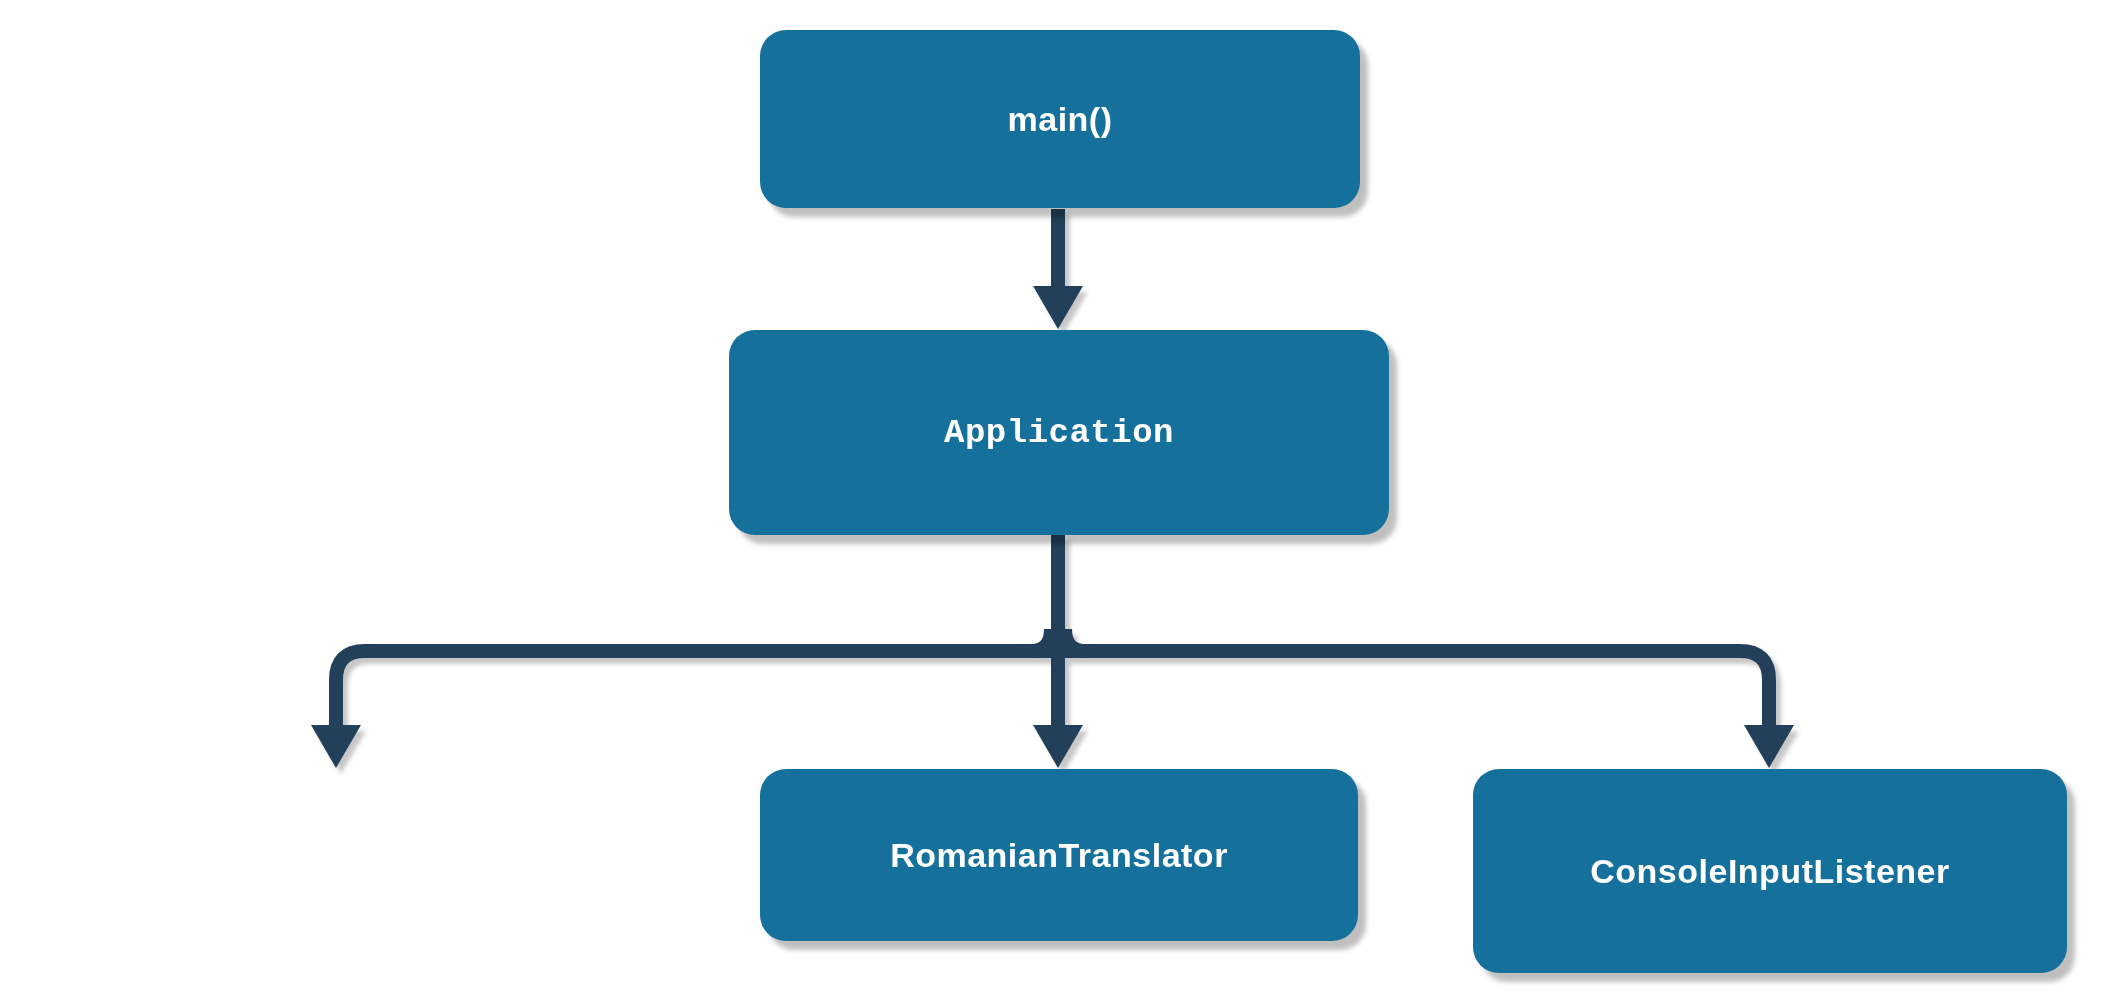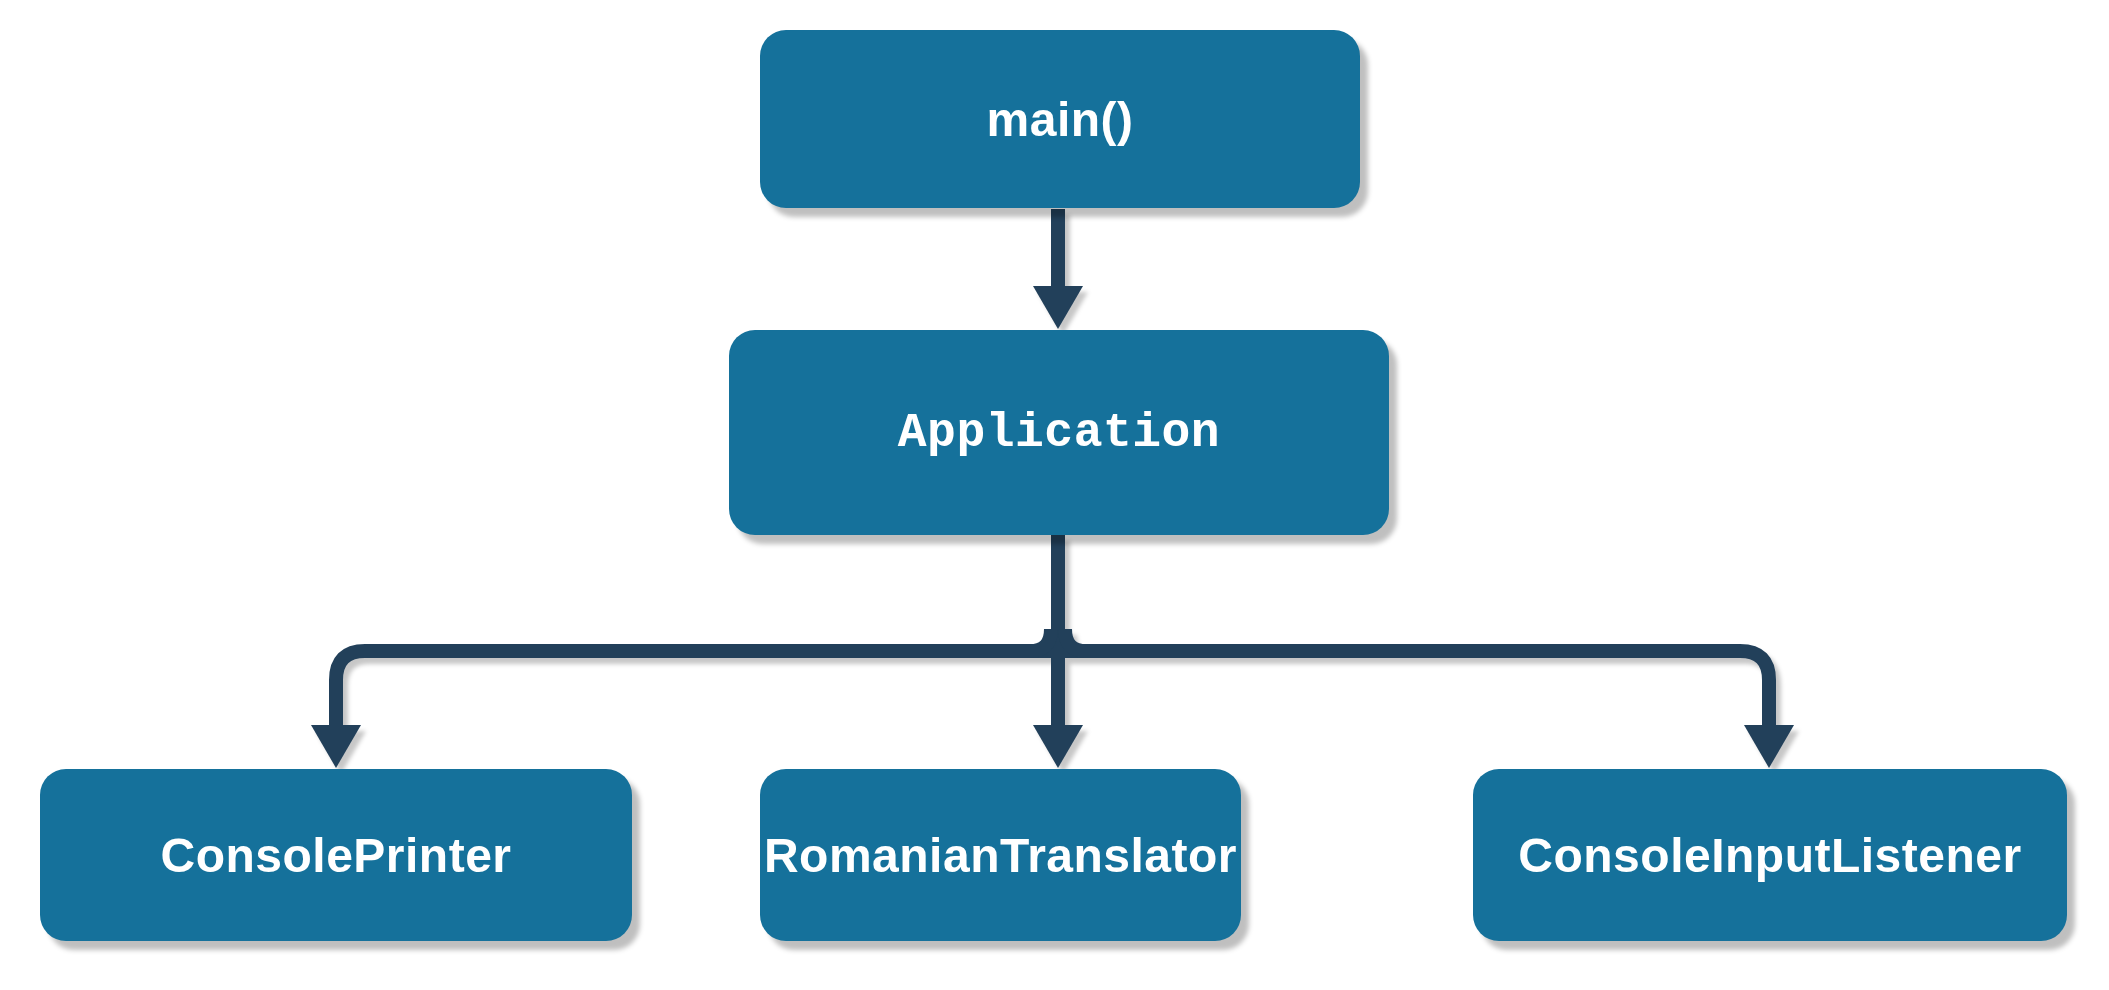--- a/index.html
+++ b/index.html
@@ -36,29 +36,29 @@
   .node{
     position:absolute;
     background:var(--node-fill);
     border-radius:26px;
     box-shadow:8px 9px 5px rgba(0,0,0,0.25);
     display:flex;align-items:center;justify-content:center;
   }
   .node-label{
     color:var(--node-text);
     font-weight:bold;
-    font-size:48px;
+    font-size:34px;
     letter-spacing:0.5px;
     white-space:nowrap;
   }
   .node-main{left:760px;top:30px;width:600px;height:178px;}
   .node-application{left:729px;top:330px;width:660px;height:205px;font-family:Liberation Mono, monospace;}
   .node-console-printer{left:40px;top:769px;width:592px;height:172px;}
-  .node-romanian-translator{left:760px;top:769px;width:481px;height:172px;}
-  .node-console-input-listener{left:1473px;top:769px;width:594px;height:172px;}
+  .node-romanian-translator{left:760px;top:769px;width:598px;height:172px;}
+  .node-console-input-listener{left:1473px;top:769px;width:594px;height:204px;}
 </style>
 </head>
 <body>
 
 <div class="canvas">
 
   <svg class="edges" width="2109" height="990" viewBox="0 0 2109 990" xmlns="http://www.w3.org/2000/svg">
 
     <path class="connector" d="M 1058 209 V 287"></path>
     <polygon class="arrowhead" points="1058,329 1033,286 1083,286"></polygon>
@@ -76,23 +76,20 @@
   </svg>
 
   <div class="node node-main">
     <span class="node-label">main()</span>
   </div>
 
   <div class="node node-application">
     <span class="node-label">Application</span>
   </div>
 
-  <div class="node node-console-printer">
-    <span class="node-label">ConsolePrinter</span>
-  </div>
 
   <div class="node node-romanian-translator">
     <span class="node-label">RomanianTranslator</span>
   </div>
 
   <div class="node node-console-input-listener">
     <span class="node-label">ConsoleInputListener</span>
   </div>
 
 </div>

